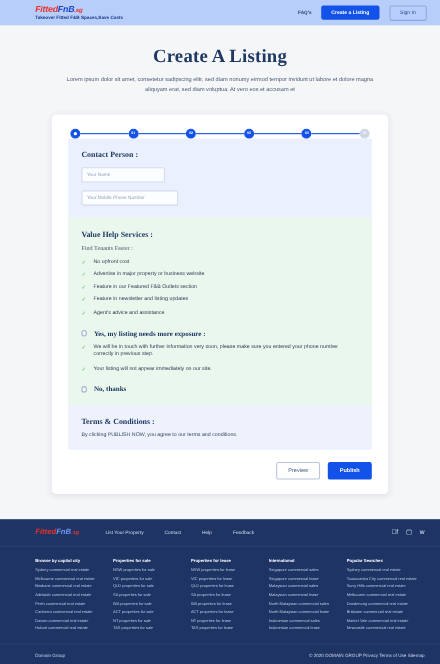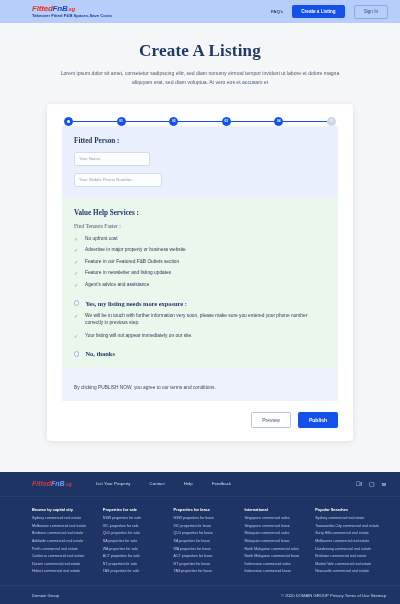--- a/index.html
+++ b/index.html
@@ -192,21 +192,21 @@
         <div class="step-dot">02</div>
         <div class="step-line"></div>
         <div class="step-dot">03</div>
         <div class="step-line"></div>
         <div class="step-dot">04</div>
         <div class="step-line inactive"></div>
         <div class="step-dot inactive">05</div>
       </div>
 
     <div class="panel panel-contact">
-      <div class="panel-title">Fitted Person :</div>
+      <div class="panel-title">Contact Person :</div>
       <input class="field" placeholder="Your Name" style="">
       <input class="field wide" placeholder="Your Mobile Phone Number" style="">
     </div>
 
     <div class="panel panel-vas">
       <div class="panel-title">Value Help Services :</div>
       <div class="panel-sub">Find Tenants Faster :</div>
 
       <div class="check-list" id="benefits">
           <div class="check-row">
@@ -250,20 +250,21 @@
 
       <div class="radio-block">
         <div class="radio-row">
           <span class="radio"></span>
           <span class="radio-label">No, thanks</span>
         </div>
       </div>
     </div>
 
     <div class="panel panel-terms">
+      <div class="panel-title">Terms &amp; Conditions :</div>
       <div class="terms-text">By clicking PUBLISH NOW, you agree to our terms and conditions.</div>
     </div>
 
     <div class="card-actions">
       <button class="btn-preview">Preview</button>
       <button class="btn-publish">Publish</button>
     </div>
   </div>
 
   <div class="footer">

